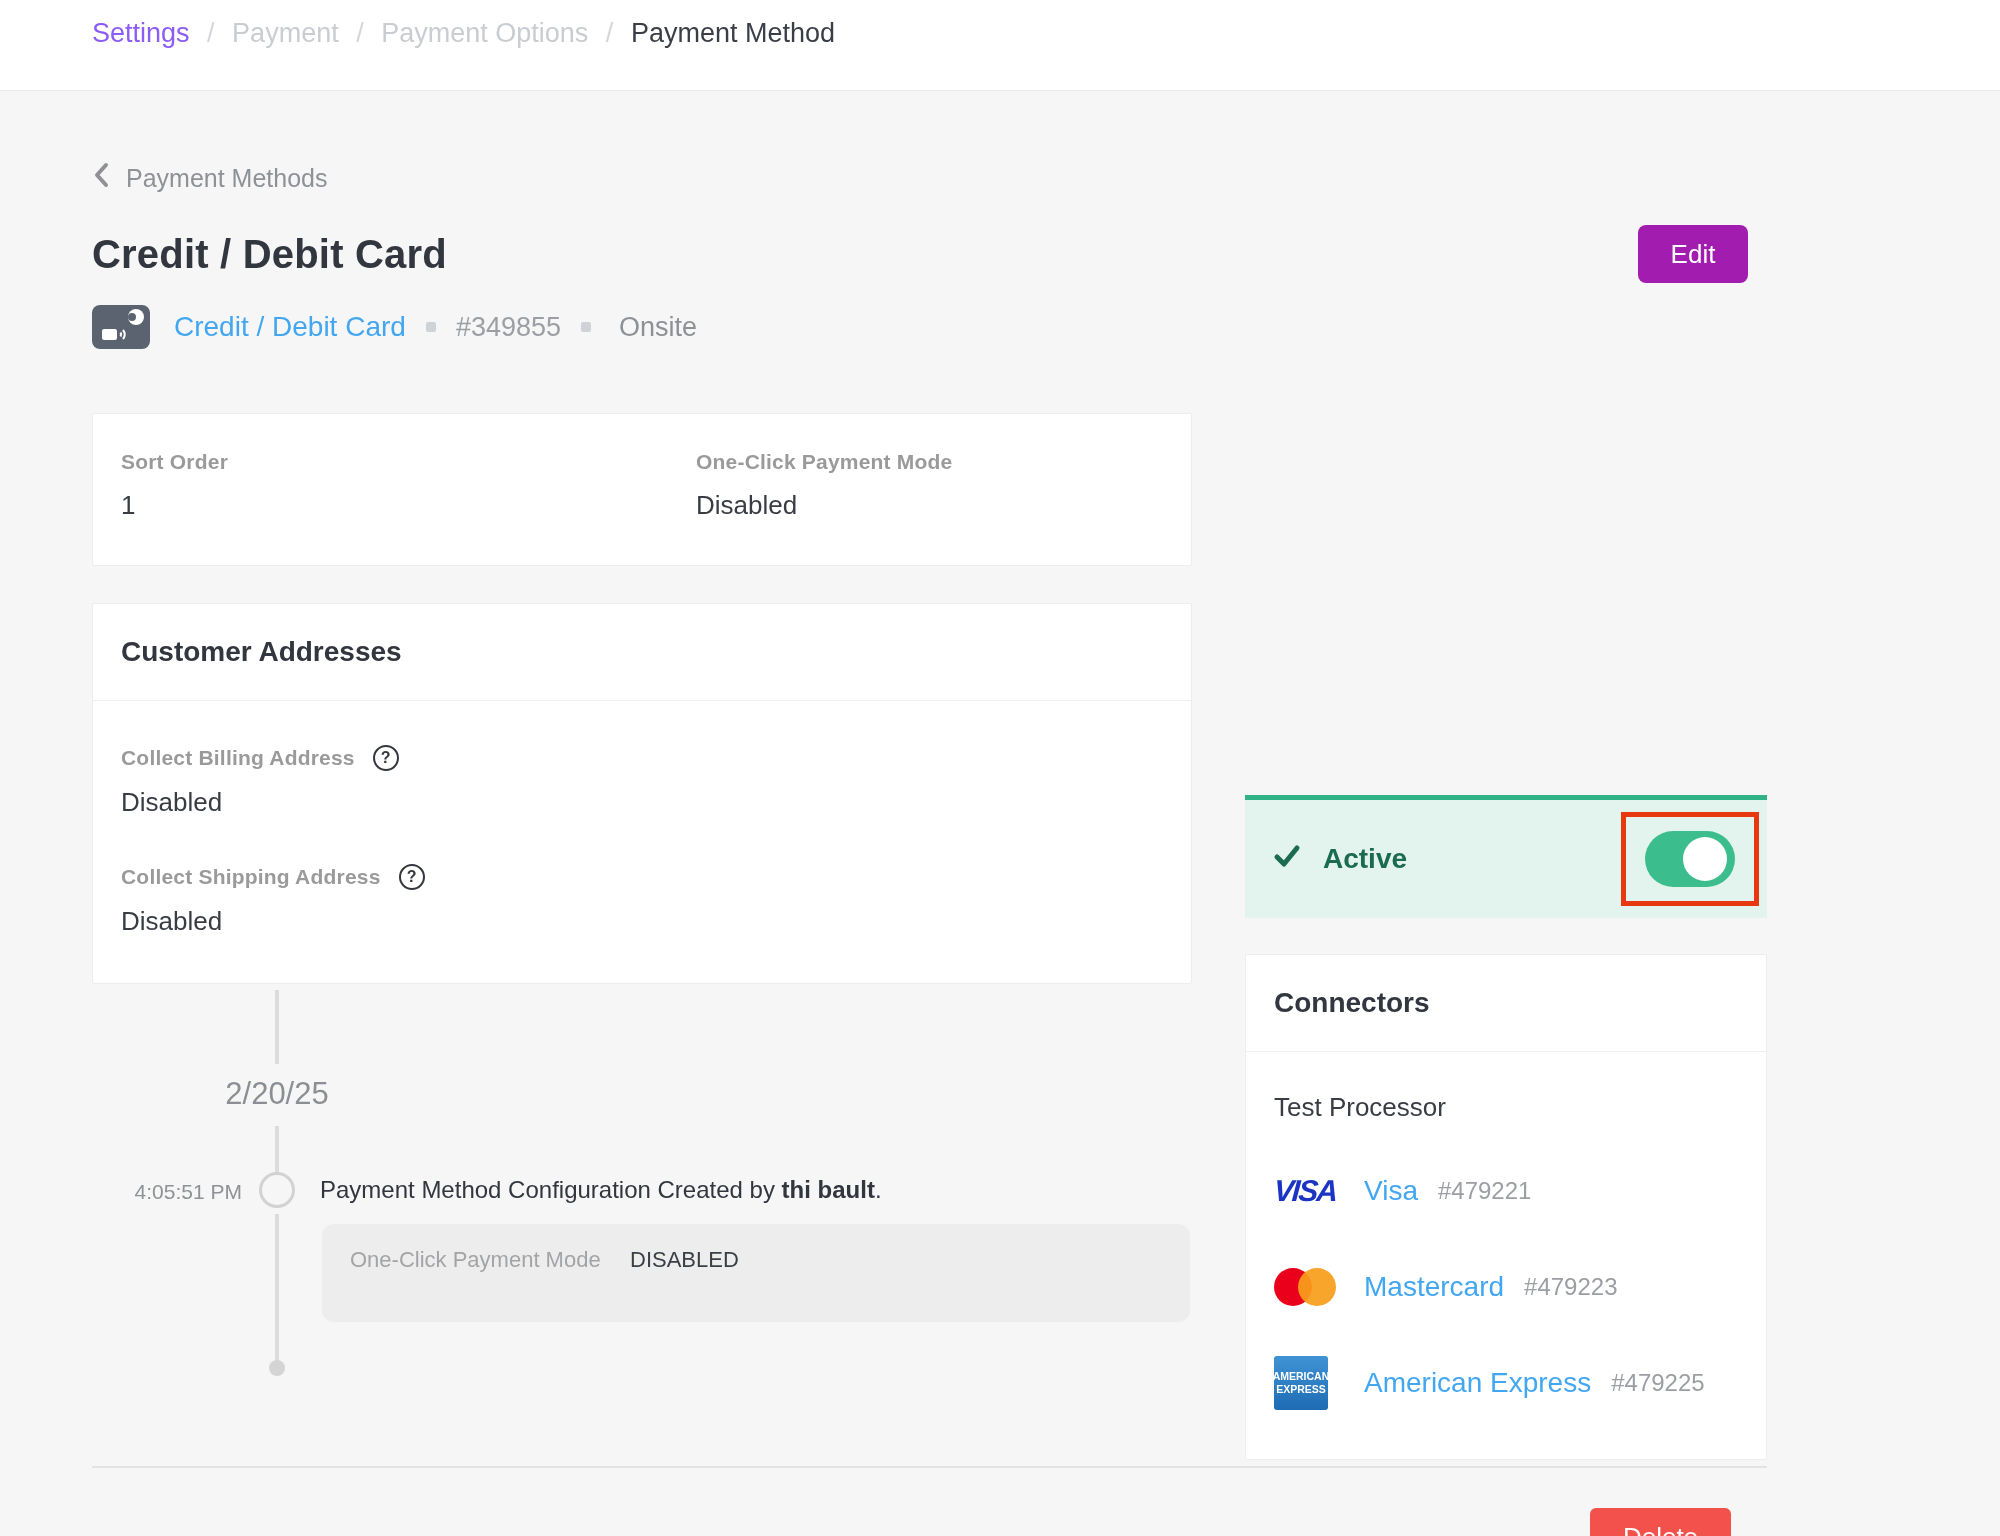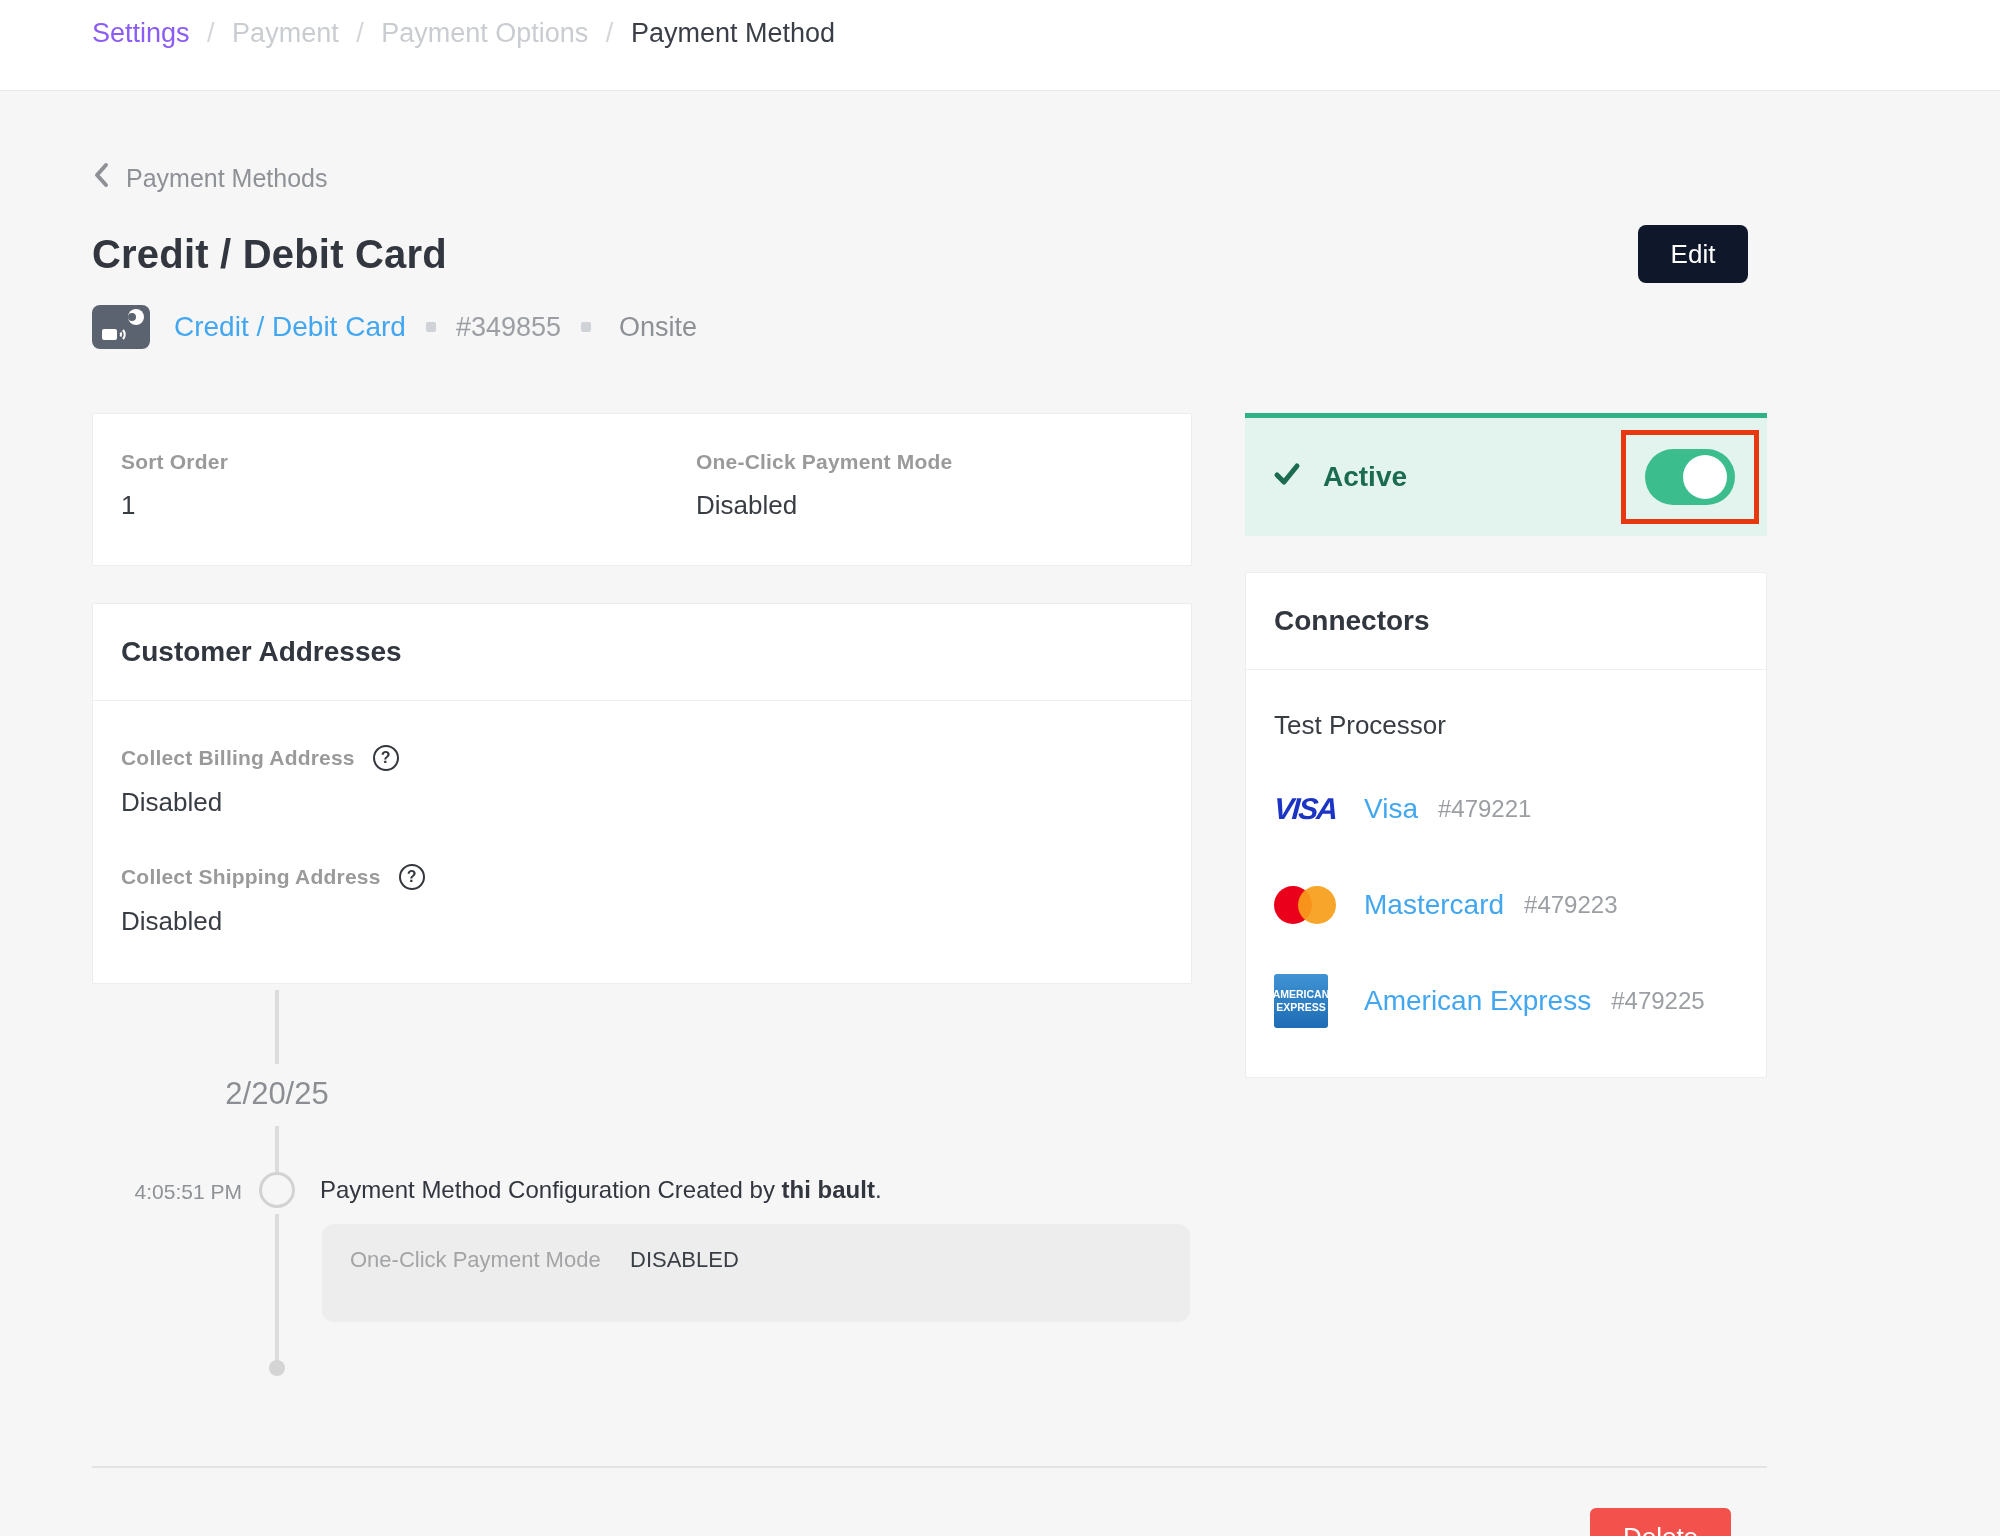--- a/index.html
+++ b/index.html
@@ -34,35 +34,35 @@
   }
 
   .title-row {
     margin-top: 30px;
     display: flex; align-items: center;
   }
   .page-title { font-size: 40px; font-weight: bold; color: #32363e; letter-spacing: 0.2px; }
   .edit-btn {
     margin-left: auto; margin-right: 19px;
     width: 110px; height: 58px;
-    background: #0f172a; border: none; border-radius: 8px;
+    background: #a21caf; border: none; border-radius: 8px;
     color: #ffffff; font-size: 26px; font-family: inherit; cursor: pointer;
   }
 
   .subtitle-row {
     margin-top: 22px;
     display: flex; align-items: center;
   }
   .method-link { color: #42a7f0; font-size: 28px; margin-left: 24px; cursor: pointer; }
   .sq-bullet { width: 10px; height: 10px; background: #cfd2d6; border-radius: 2px; margin: 0 20px; }
   .method-id { color: #9b9ea3; font-size: 27px; }
   .method-type { color: #8d9095; font-size: 27px; margin-left: 8px; }
 
   
-  .columns { display: flex; gap: 53px; margin-top: 64px; align-items: flex-start; }
+  .columns { display: flex; gap: 53px; margin-top: 64px; align-items: flex-end; }
   .col-left { flex: 1; min-width: 0; }
   .col-right { width: 522px; flex: none; }
 
   .card {
     background: #ffffff;
     border: 1px solid #ededee;
     border-radius: 2px;
   }
 
   

